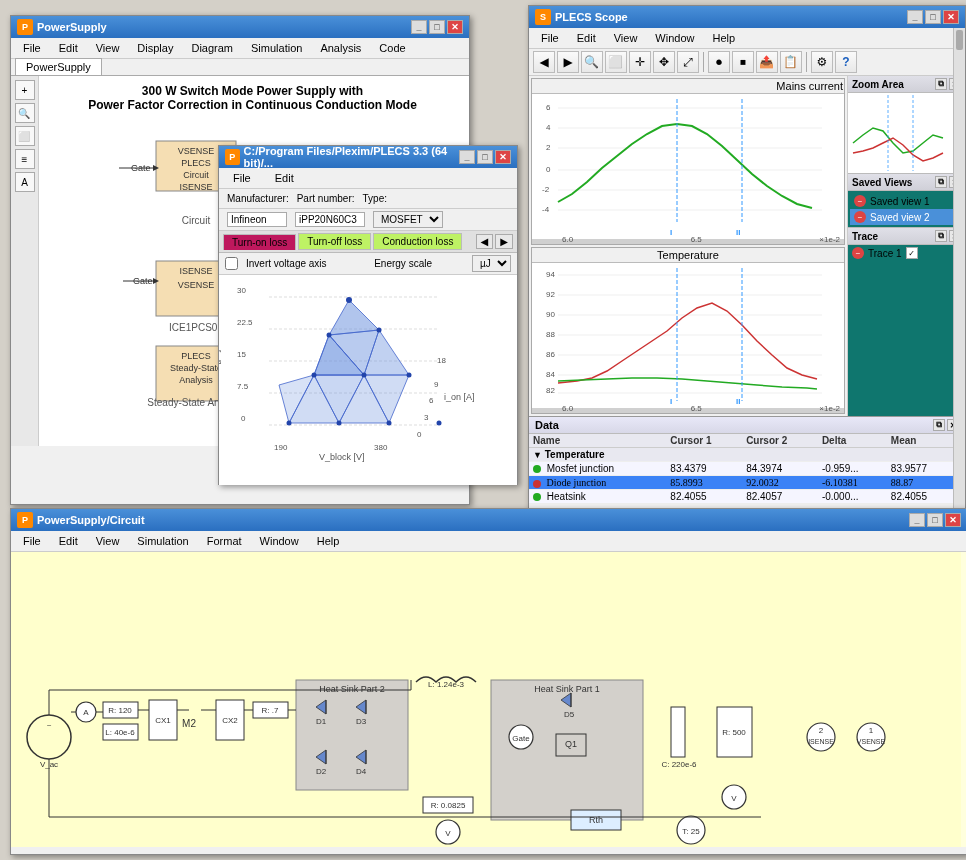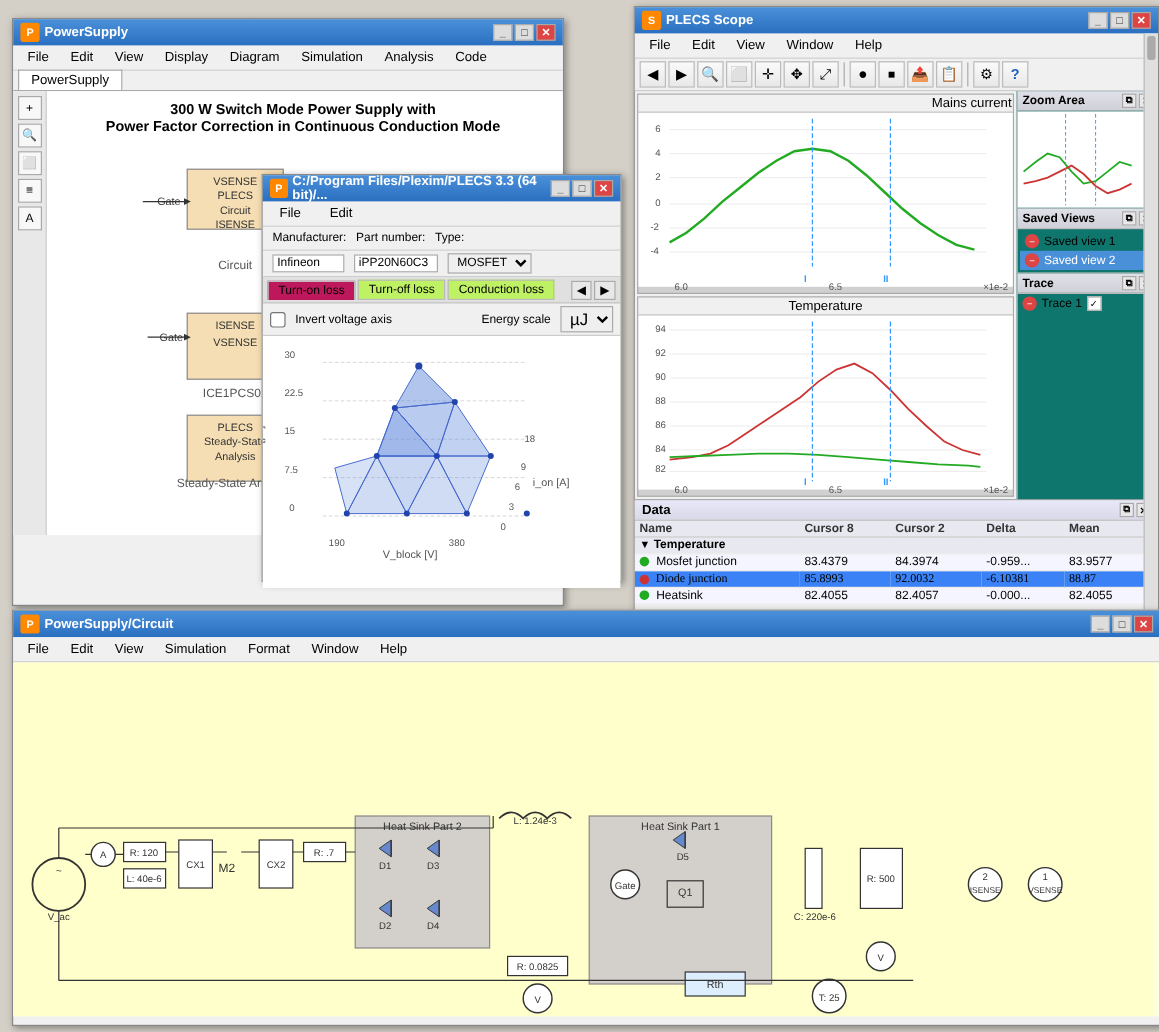--- a/index.html
+++ b/index.html
@@ -464,21 +464,21 @@
     <div style="flex:1"></div>
     <div style="border:1px solid #aaa;padding:1px 4px;background:#e8e8e8;cursor:pointer;font-size:10px;">◀</div>
     <div style="border:1px solid #aaa;padding:1px 4px;background:#e8e8e8;cursor:pointer;font-size:10px;">▶</div>
   </div>
 
   <div class="loss-options">
     <input type="checkbox" style="">
     <span>Invert voltage axis</span>
     <span style="flex:1"></span>
     <span>Energy scale</span>
-    <select style="border:1px solid #aaa;padding:1px 3px;font-size:14px;">
+    <select style="border:1px solid #aaa;padding:1px 3px;font-size:10px;margin-left:32px;">
       <option>µJ</option>
     </select>
   </div>
 
   <div class="mosfet-chart">
     <svg width="285" height="210">
 
       <text x="18" y="18" font-size="8" fill="#555">30</text>
       <text x="18" y="50" font-size="8" fill="#555">22.5</text>
       <text x="18" y="82" font-size="8" fill="#555">15</text>
@@ -715,21 +715,21 @@
       <div style="display:flex;gap:2px;">
         <div class="small-btn">⧉</div>
         <div class="small-btn">✕</div>
       </div>
     </div>
     <div style="overflow:hidden;height:90px;">
       <table class="data-table">
         <thead>
           <tr>
             <th>Name</th>
-            <th>Cursor 8</th>
+            <th>Cursor 1</th>
             <th>Cursor 2</th>
             <th>Delta</th>
             <th>Mean</th>
             <th style="width:10px;"></th>
           </tr>
         </thead>
         <tbody>
           <tr>
             <td colspan="5" style="font-weight:bold;background:#e8e8f0;padding:1px 4px;">
               <span style="font-size:9px;">▼</span>

